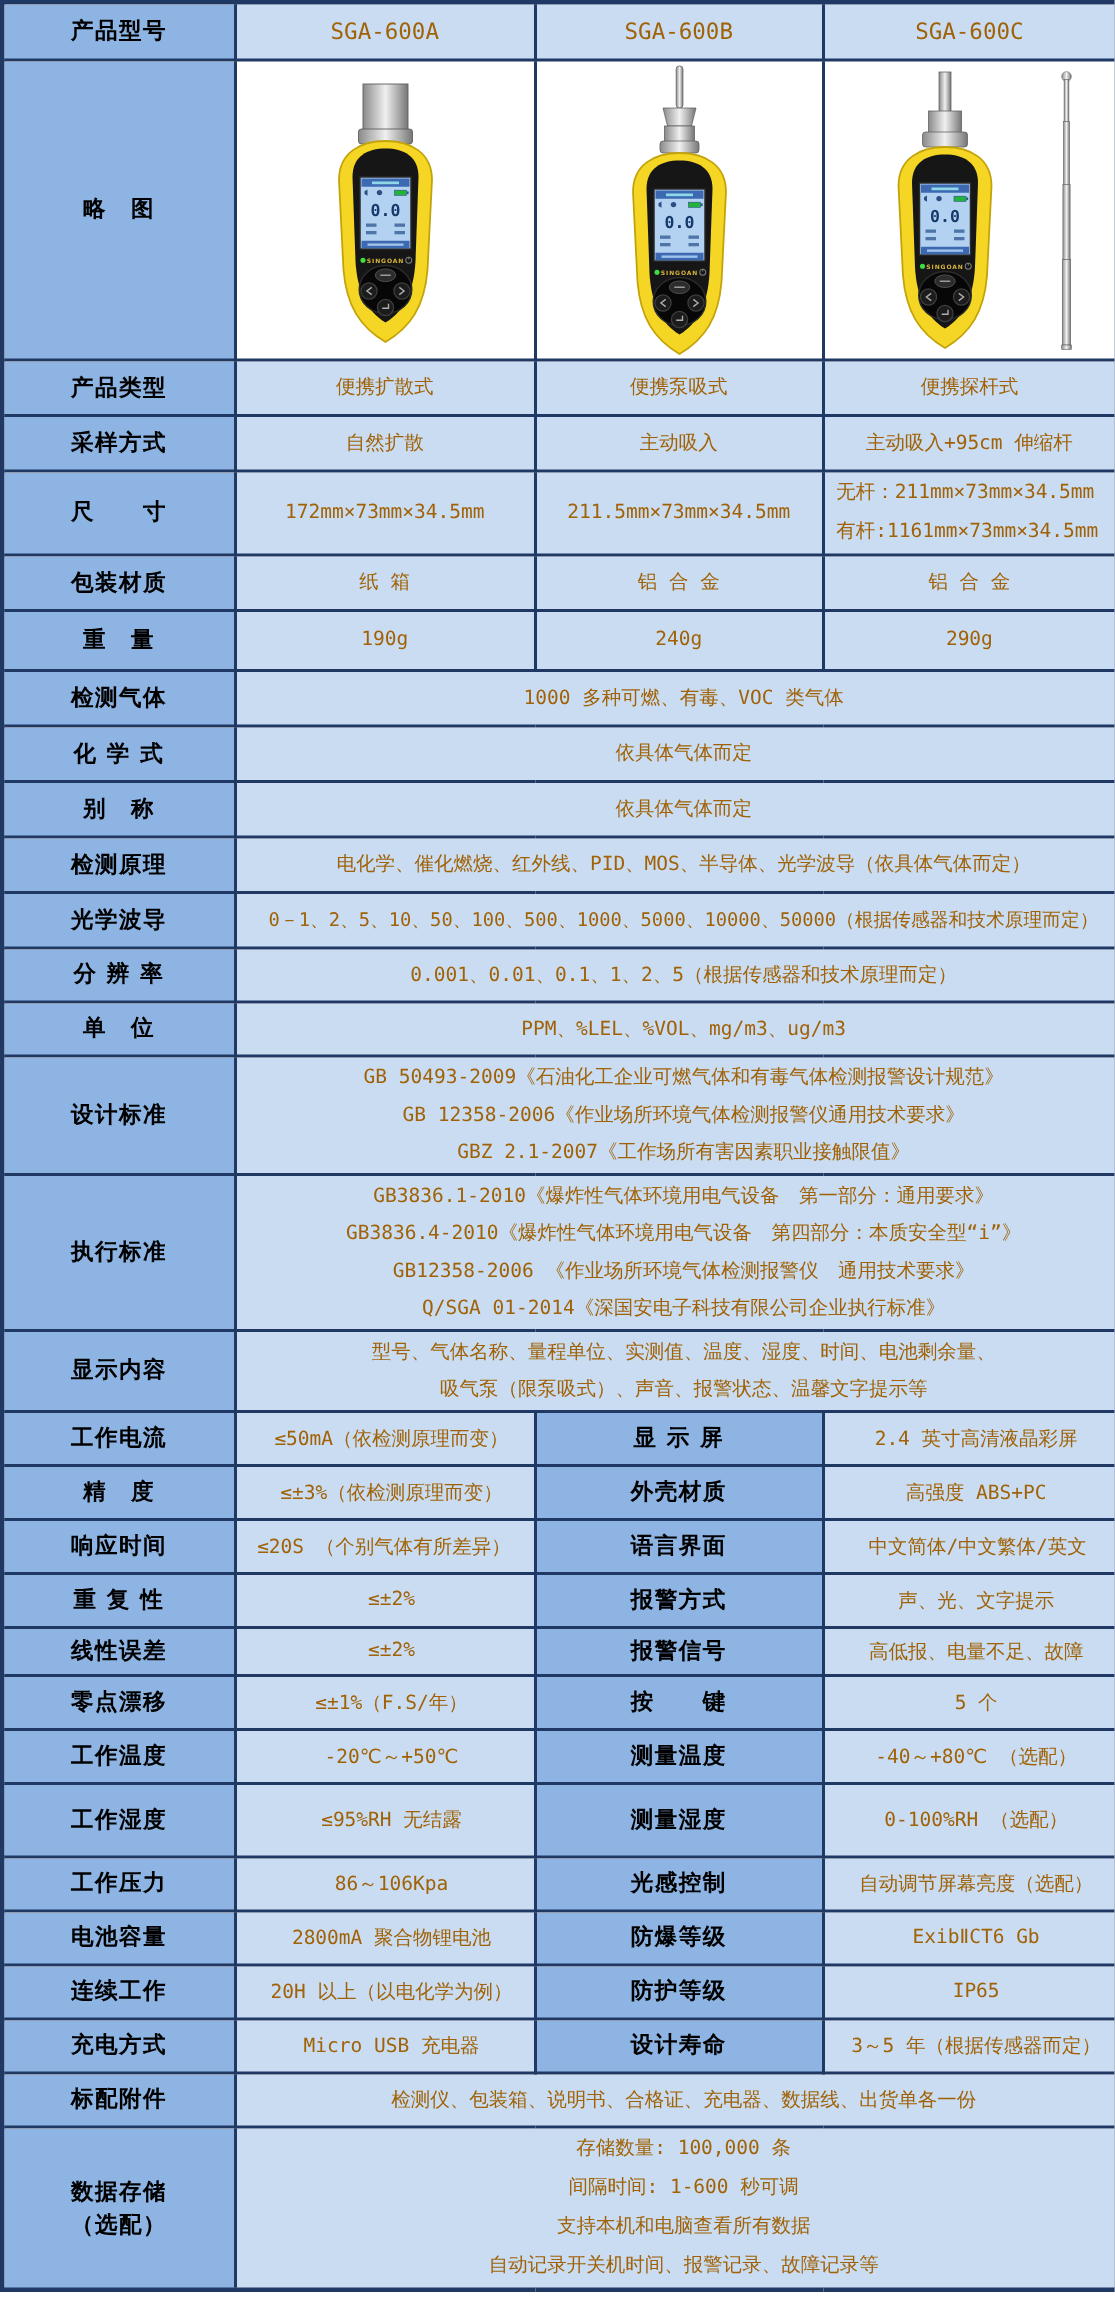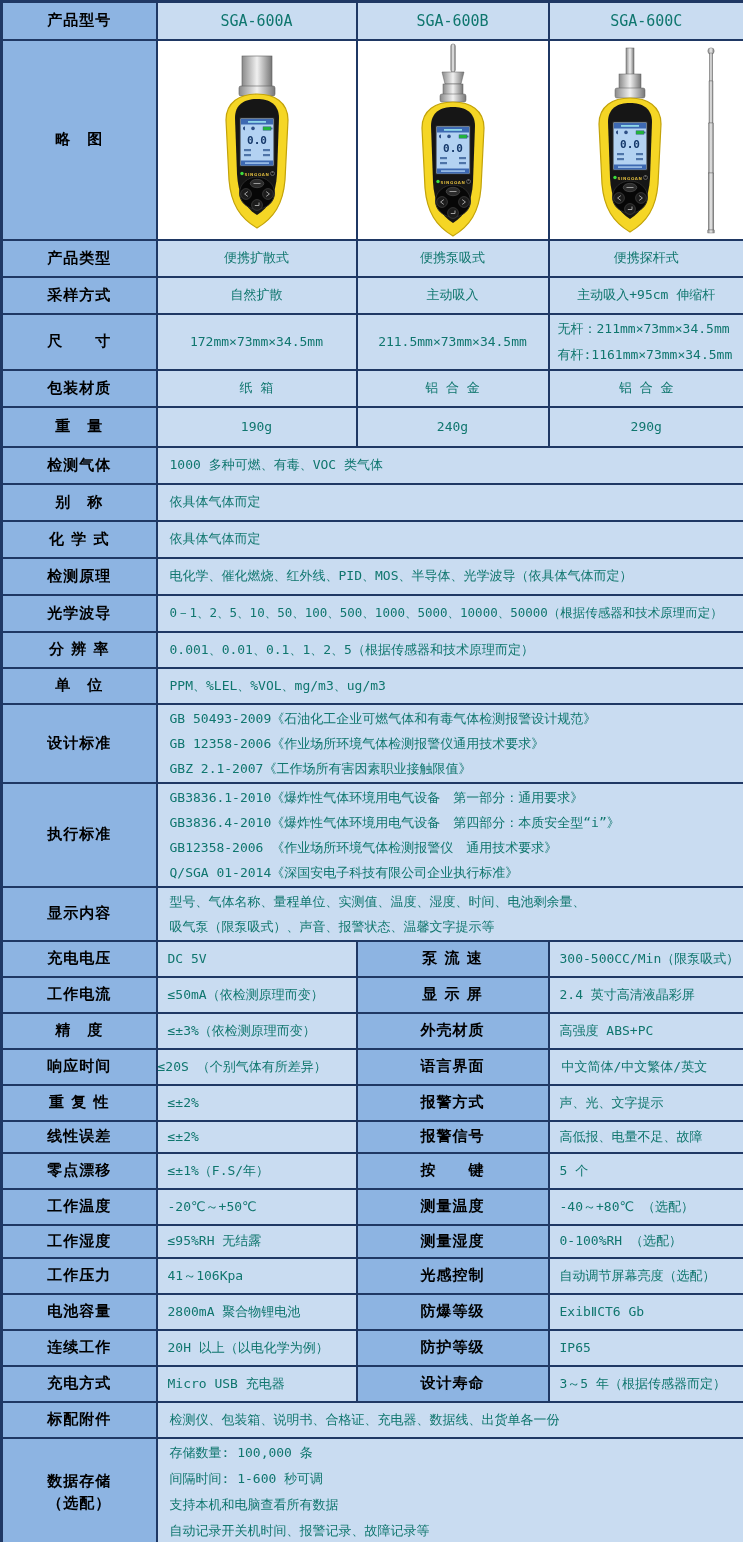--- a/index.html
+++ b/index.html
@@ -3,24 +3,24 @@
 <meta charset="utf-8">
 <style>
   html,body{margin:0;padding:0;background:#ffffff;}
   body{width:743px;font-family:"DejaVu Sans","Liberation Sans",sans-serif;}
   table.spec{border-collapse:collapse;width:743px;table-layout:fixed;border:3px solid #1F3864;}
   td{border:2px solid #1F3864;overflow:hidden;vertical-align:middle;box-sizing:border-box;}
   
   .h{background:#8DB4E2;font-weight:bold;text-align:center;font-size:15px;color:#000;
      font-family:"DejaVu Sans","Liberation Sans",sans-serif;letter-spacing:1px;}
   
-  .v{background:#C9DCF1;font-size:13px;color:#0f766e;
+  .v{background:#C9DCF1;font-size:13px;color:#a16207;
      font-family:"DejaVu Sans Mono","DejaVu Sans",monospace;}
   .vc{text-align:center;}
-  .vl{text-align:left;padding-left:12px;}
+  .vl{text-align:center;padding-left:12px;}
   .img{background:#ffffff;text-align:center;vertical-align:middle;padding:0;}
   .lines div{line-height:25px;white-space:nowrap;}
   .sz div{line-height:26px;white-space:nowrap;}
   .stor div{line-height:26px;white-space:nowrap;}
   .mono{font-family:"DejaVu Sans Mono","DejaVu Sans",monospace;font-weight:normal;font-size:15px;letter-spacing:0;}
   .h2l{line-height:22px;letter-spacing:1px;}
   svg{display:block;margin:0 auto;}
 </style>
 </head>
 <body>
@@ -244,25 +244,25 @@
     <td class="v vc">190g</td>
     <td class="v vc">240g</td>
     <td class="v vc">290g</td>
   </tr>
 
   <tr style="height:37px">
     <td class="h">检测气体</td>
     <td class="v vl" colspan="3">1000 多种可燃、有毒、VOC 类气体</td>
   </tr>
   <tr style="height:37px">
+    <td class="h">化 学 式</td>
+    <td class="v vl" colspan="3">依具体气体而定</td>
+  </tr>
+  <tr style="height:37px">
     <td class="h">别　称</td>
-    <td class="v vl" colspan="3">依具体气体而定</td>
-  </tr>
-  <tr style="height:37px">
-    <td class="h">化 学 式</td>
     <td class="v vl" colspan="3">依具体气体而定</td>
   </tr>
   <tr style="height:37px">
     <td class="h">检测原理</td>
     <td class="v vl" colspan="3">电化学、催化燃烧、红外线、PID、MOS、半导体、光学波导（依具体气体而定）</td>
   </tr>
   <tr style="height:37px">
     <td class="h">光学波导</td>
     <td class="v vl" colspan="3" style="font-size:12.5px">0－1、2、5、10、50、100、500、1000、5000、10000、50000（根据传感器和技术原理而定）</td>
   </tr>
@@ -294,26 +294,20 @@
   </tr>
   <tr style="height:51px">
     <td class="h">显示内容</td>
     <td class="v vl lines" colspan="3">
       <div>型号、气体名称、量程单位、实测值、温度、湿度、时间、电池剩余量、</div>
       <div>吸气泵（限泵吸式）、声音、报警状态、温馨文字提示等</div>
     </td>
   </tr>
 
   <tr style="height:36px">
-    <td class="h">充电电压</td>
-    <td class="v vl" style="padding-left:10px">DC 5V</td>
-    <td class="h">泵 流 速</td>
-    <td class="v vl" style="padding-left:10px">300-500CC/Min（限泵吸式）</td>
-  </tr>
-  <tr style="height:36px">
     <td class="h">工作电流</td>
     <td class="v vl" style="padding-left:10px">≤50mA（依检测原理而变）</td>
     <td class="h">显 示 屏</td>
     <td class="v vl" style="padding-left:10px">2.4 英寸高清液晶彩屏</td>
   </tr>
   <tr style="height:36px">
     <td class="h">精　度</td>
     <td class="v vl" style="padding-left:10px">≤±3%（依检测原理而变）</td>
     <td class="h">外壳材质</td>
     <td class="v vl" style="padding-left:10px">高强度 ABS+PC</td>
@@ -341,29 +335,29 @@
     <td class="v vl" style="padding-left:10px">≤±1%（F.S/年）</td>
     <td class="h">按　　键</td>
     <td class="v vl" style="padding-left:10px">5 个</td>
   </tr>
   <tr style="height:36px">
     <td class="h">工作温度</td>
     <td class="v vl" style="padding-left:10px">-20℃～+50℃</td>
     <td class="h">测量温度</td>
     <td class="v vl" style="padding-left:10px">-40～+80℃ （选配）</td>
   </tr>
-  <tr style="height:33px">
+  <tr style="height:49px">
     <td class="h">工作湿度</td>
     <td class="v vl" style="padding-left:10px">≤95%RH 无结露</td>
     <td class="h">测量湿度</td>
     <td class="v vl" style="padding-left:10px">0-100%RH （选配）</td>
   </tr>
   <tr style="height:36px">
     <td class="h">工作压力</td>
-    <td class="v vl" style="padding-left:10px">41～106Kpa</td>
+    <td class="v vl" style="padding-left:10px">86～106Kpa</td>
     <td class="h">光感控制</td>
     <td class="v vl" style="padding-left:10px">自动调节屏幕亮度（选配）</td>
   </tr>
   <tr style="height:36px">
     <td class="h">电池容量</td>
     <td class="v vl" style="padding-left:10px">2800mA 聚合物锂电池</td>
     <td class="h">防爆等级</td>
     <td class="v vl" style="padding-left:10px">ExibⅡCT6 Gb</td>
   </tr>
   <tr style="height:36px">

